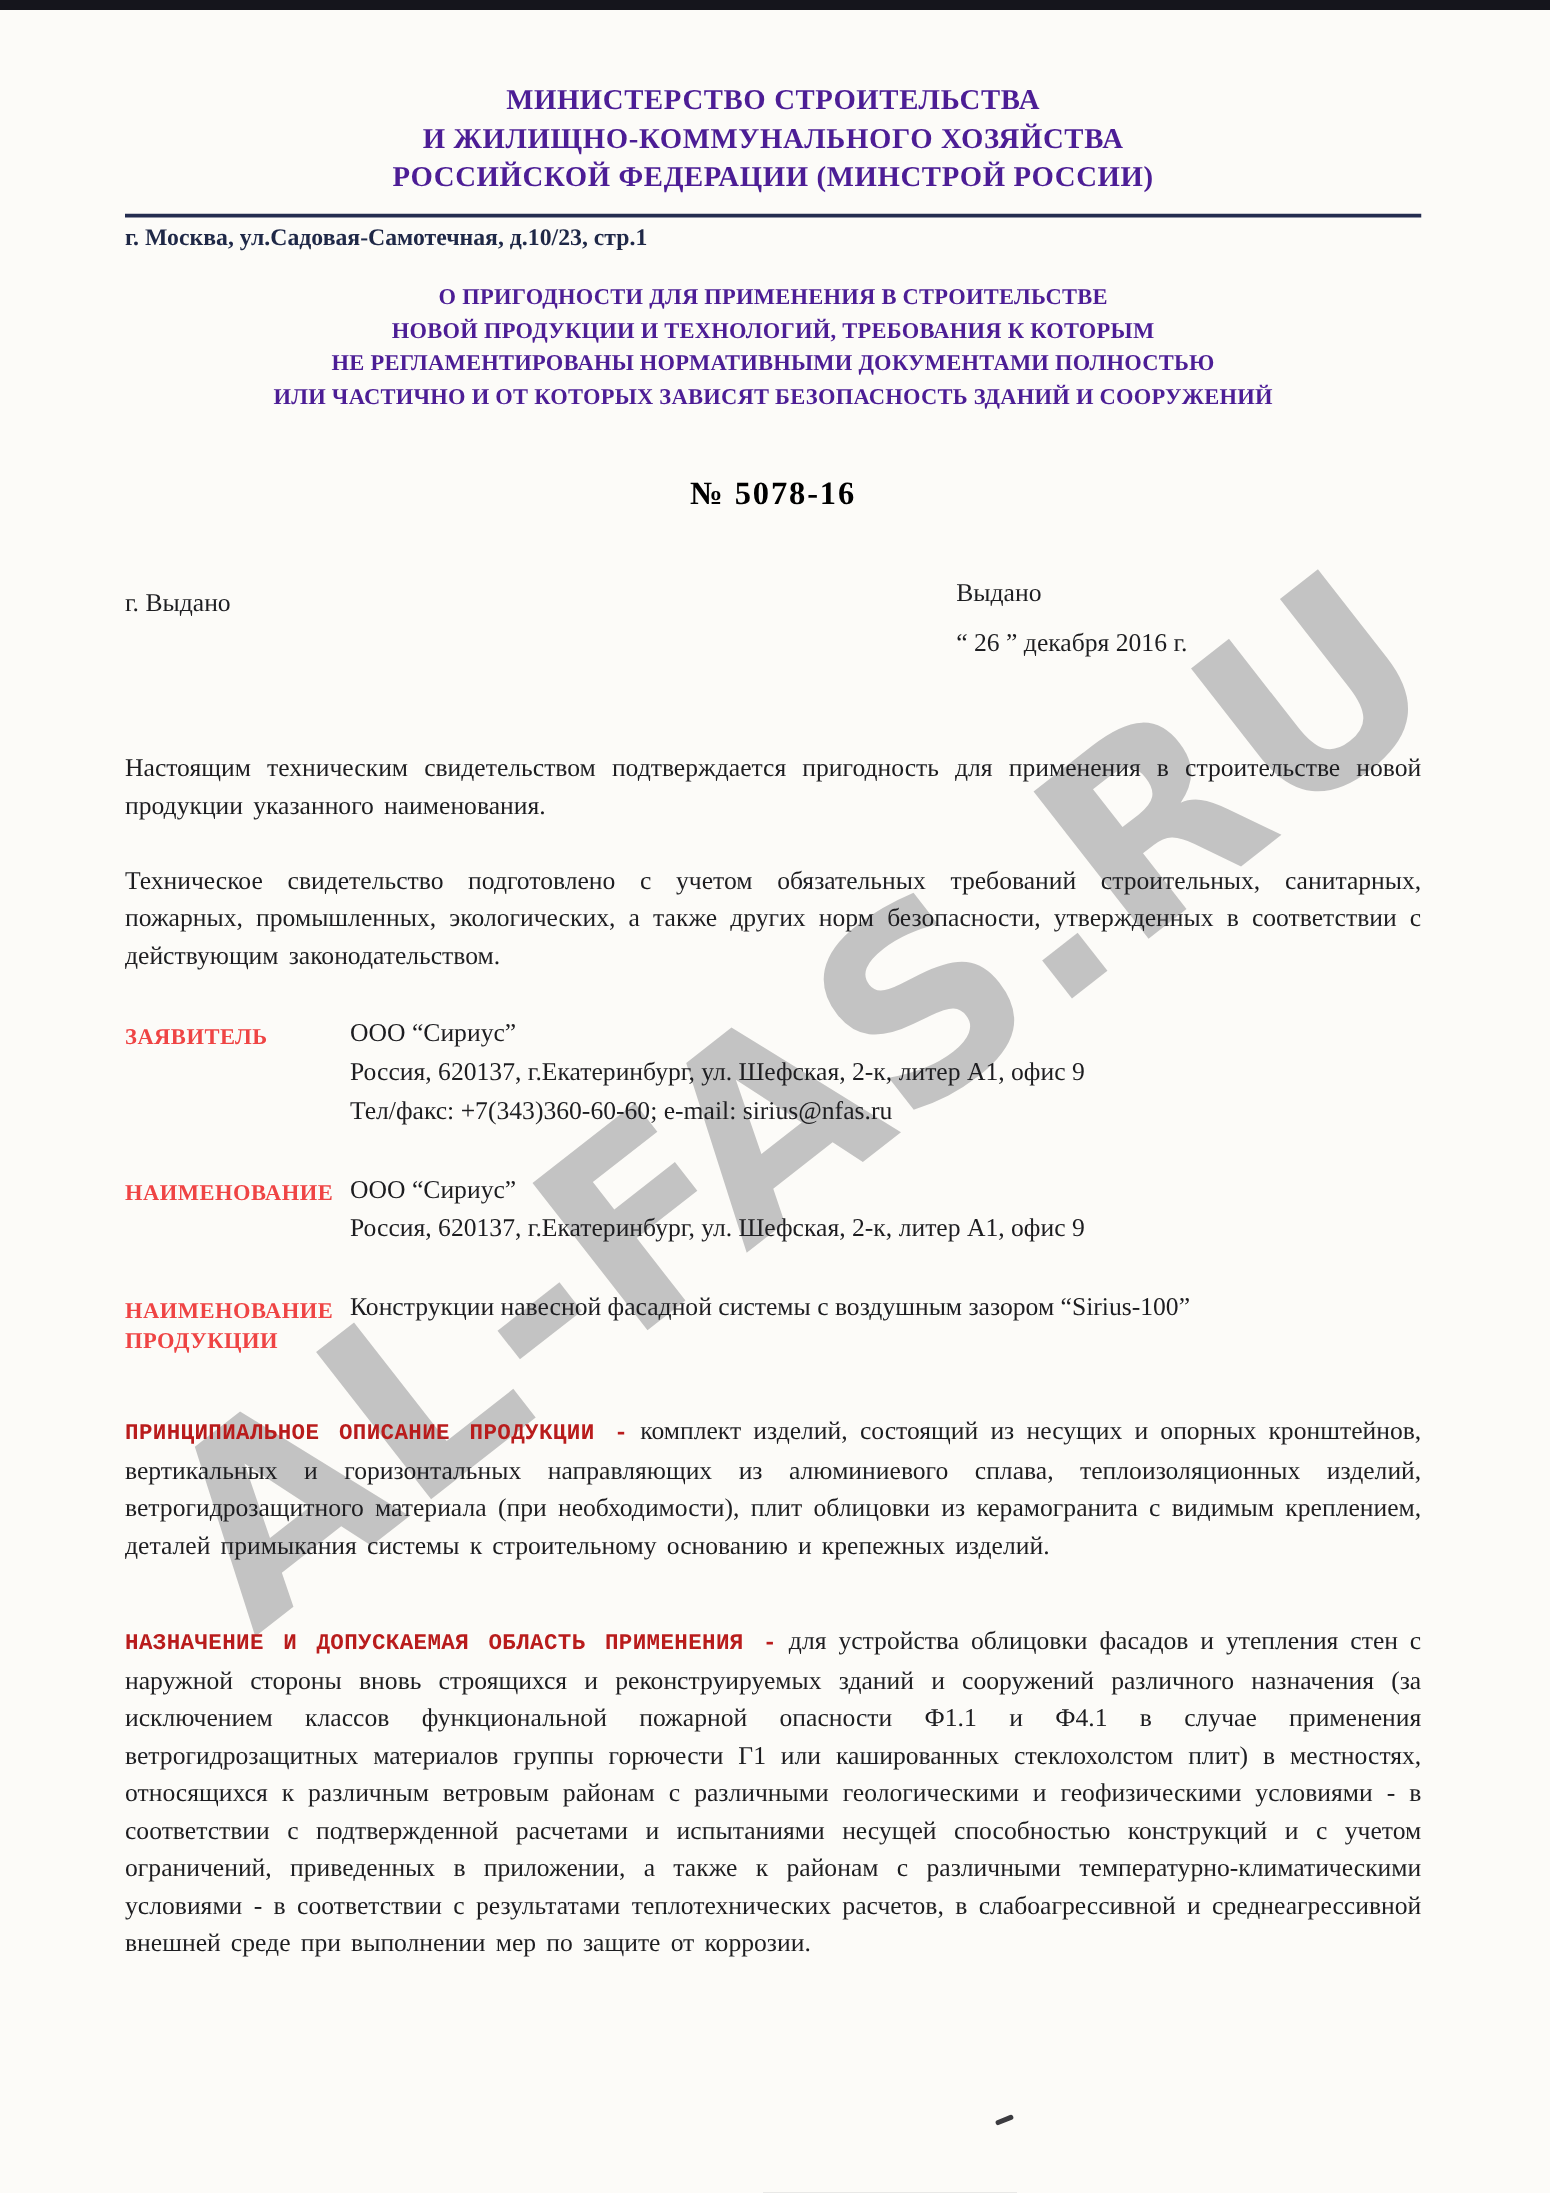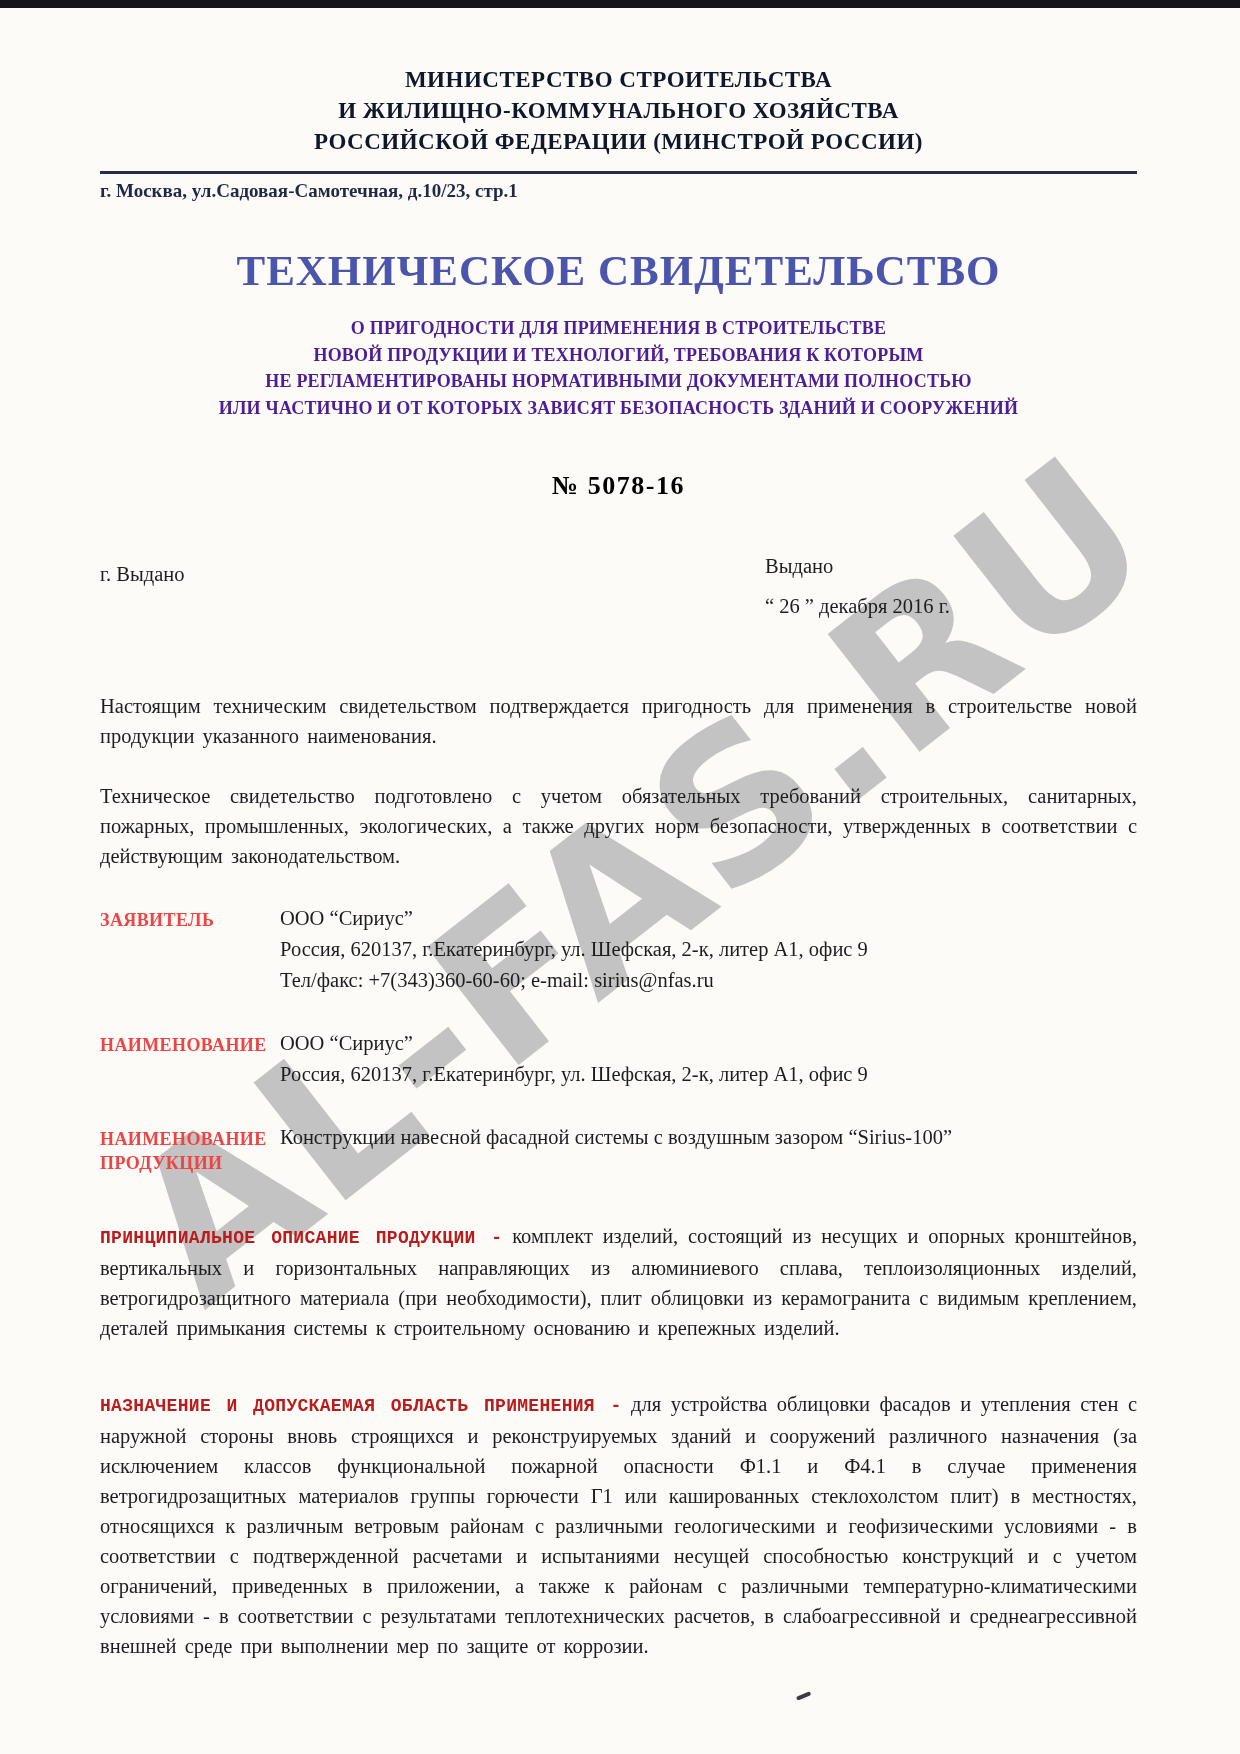--- a/index.html
+++ b/index.html
@@ -34,21 +34,21 @@
     z-index: 1;
     user-select: none;
   }
   .content {
     position: relative;
     z-index: 2;
     padding: 64px 103px 0 100px;
   }
   .ministry {
     text-align: center;
-    color: #0f172a;
+    color: #4c1d95;
     font-weight: bold;
     font-size: 23px;
     line-height: 31px;
     letter-spacing: 0.5px;
   }
   .rule {
     border: none;
     border-top: 3.5px solid #242d50;
     margin: 14px 0 4px 0;
   }
@@ -155,21 +155,20 @@
     <div class="ministry">
       <div>МИНИСТЕРСТВО СТРОИТЕЛЬСТВА</div>
       <div>И ЖИЛИЩНО-КОММУНАЛЬНОГО ХОЗЯЙСТВА</div>
       <div>РОССИЙСКОЙ ФЕДЕРАЦИИ (МИНСТРОЙ РОССИИ)</div>
     </div>
 
     <hr class="rule">
 
     <div class="address">г. Москва,  ул.Садовая-Самотечная,  д.10/23, стр.1</div>
 
-    <h1 class="doc-title">ТЕХНИЧЕСКОЕ СВИДЕТЕЛЬСТВО</h1>
 
     <div class="subtitle">
       <div>О ПРИГОДНОСТИ ДЛЯ ПРИМЕНЕНИЯ В СТРОИТЕЛЬСТВЕ</div>
       <div>НОВОЙ ПРОДУКЦИИ И ТЕХНОЛОГИЙ, ТРЕБОВАНИЯ К КОТОРЫМ</div>
       <div>НЕ РЕГЛАМЕНТИРОВАНЫ НОРМАТИВНЫМИ ДОКУМЕНТАМИ ПОЛНОСТЬЮ</div>
       <div>ИЛИ ЧАСТИЧНО И ОТ КОТОРЫХ ЗАВИСЯТ БЕЗОПАСНОСТЬ ЗДАНИЙ И СООРУЖЕНИЙ</div>
     </div>
 
     <div class="doc-number">№  5078-16</div>
 

